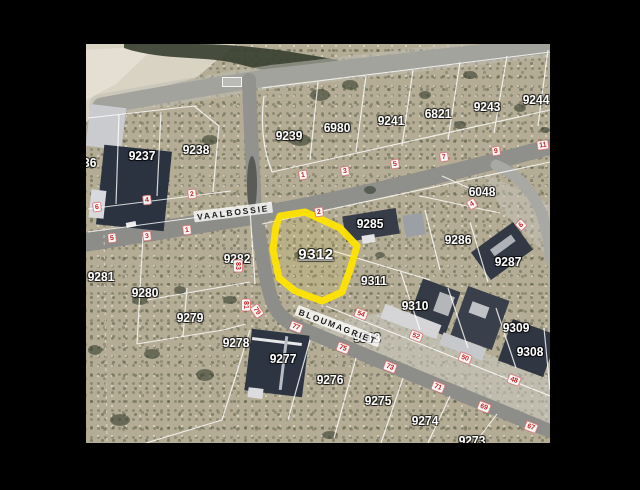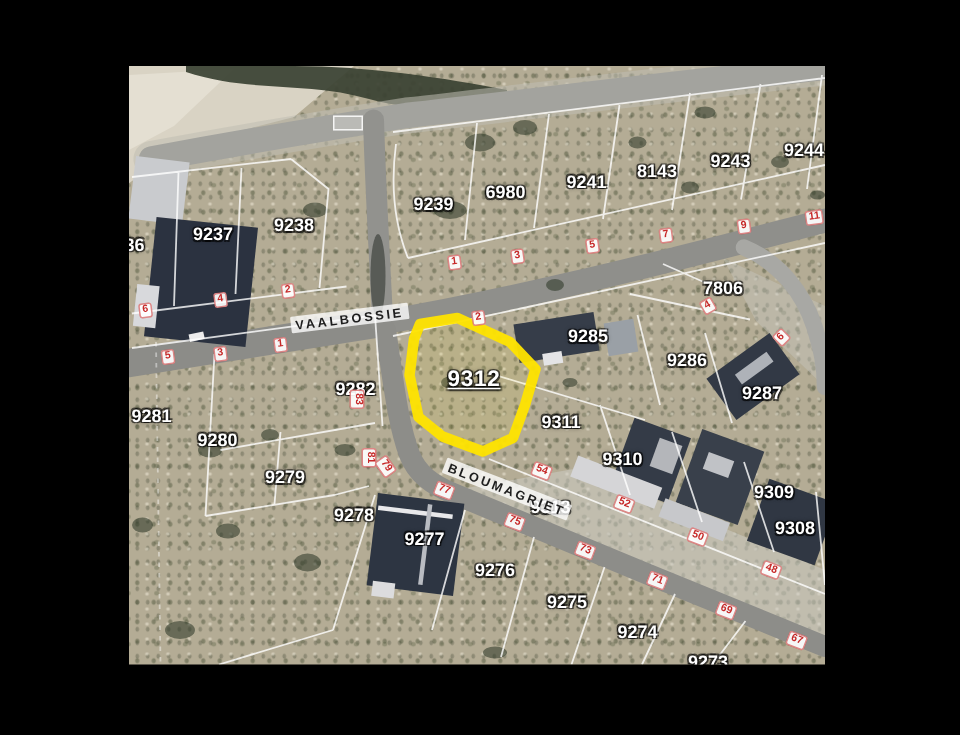--- a/index.html
+++ b/index.html
@@ -126,25 +126,25 @@
 
     <div class="tiny-sign" style="left:136px;top:33px;width:18px;height:8px;"></div>
 
     <div class="labels" id="labels">
         <span class="parcel-label" style="left: -3px; top: 119px; transform: translate(-50%, -50%) rotate(0deg);">9236</span>
         <span class="parcel-label" style="left: 56px; top: 112px; transform: translate(-50%, -50%) rotate(0deg); text-align: right;">9237</span>
         <span class="parcel-label" style="left: 110px; top: 106px; transform: translate(-50%, -50%) rotate(0deg);">9238</span>
         <span class="parcel-label" style="left: 203px; top: 92px; transform: translate(-50%, -50%) rotate(0deg);">9239</span>
         <span class="parcel-label" style="left: 251px; top: 84px; transform: translate(-50%, -50%) rotate(0deg);">6980</span>
         <span class="parcel-label" style="left: 305px; top: 77px; transform: translate(-50%, -50%) rotate(0deg);">9241</span>
-        <span class="parcel-label" style="left: 352px; top: 70px; transform: translate(-50%, -50%) rotate(0deg);">8143</span>
+        <span class="parcel-label" style="left: 352px; top: 70px; transform: translate(-50%, -50%) rotate(0deg);">6821</span>
         <span class="parcel-label" style="left: 401px; top: 63px; transform: translate(-50%, -50%) rotate(0deg);">9243</span>
         <span class="parcel-label" style="left: 450px; top: 56px; transform: translate(-50%, -50%) rotate(0deg);">9244</span>
-        <span class="parcel-label" style="left: 396px; top: 148px; transform: translate(-50%, -50%) rotate(0deg);">7806</span>
-        <span class="parcel-label" style="left: 306px; top: 180px; transform: translate(-50%, -50%) rotate(0deg);">9285</span>
+        <span class="parcel-label" style="left: 396px; top: 148px; transform: translate(-50%, -50%) rotate(0deg);">6048</span>
+        <span class="parcel-label" style="left: 284px; top: 180px; transform: translate(-50%, -50%) rotate(0deg);">9285</span>
         <span class="parcel-label" style="left: 372px; top: 196px; transform: translate(-50%, -50%) rotate(0deg);">9286</span>
         <span class="parcel-label" style="left: 422px; top: 218px; transform: translate(-50%, -50%) rotate(0deg);">9287</span>
         <span class="parcel-label" style="left: 113px; top: 215px; transform: translate(-50%, -50%) rotate(0deg); margin-left: 38px;">9282</span>
         <span class="parcel-label" style="left: 15px; top: 233px; transform: translate(-50%, -50%) rotate(0deg);">9281</span>
         <span class="parcel-label" style="left: 59px; top: 249px; transform: translate(-50%, -50%) rotate(0deg);">9280</span>
         <span class="parcel-label" style="left: 104px; top: 274px; transform: translate(-50%, -50%) rotate(0deg);">9279</span>
         <span class="parcel-label" style="left: 150px; top: 299px; transform: translate(-50%, -50%) rotate(0deg);">9278</span>
         <span class="parcel-label hl" style="left: 230px; top: 209px; transform: translate(-50%, -50%) rotate(0deg);">9312</span>
         <span class="parcel-label" style="left: 288px; top: 237px; transform: translate(-50%, -50%) rotate(0deg);">9311</span>
         <span class="parcel-label" style="left: 329px; top: 262px; transform: translate(-50%, -50%) rotate(0deg); text-align: right;">9310</span>

